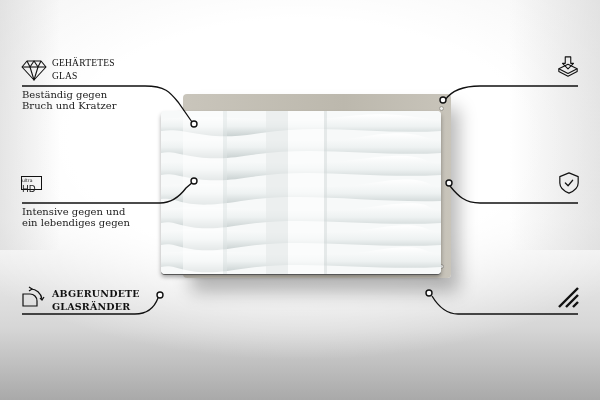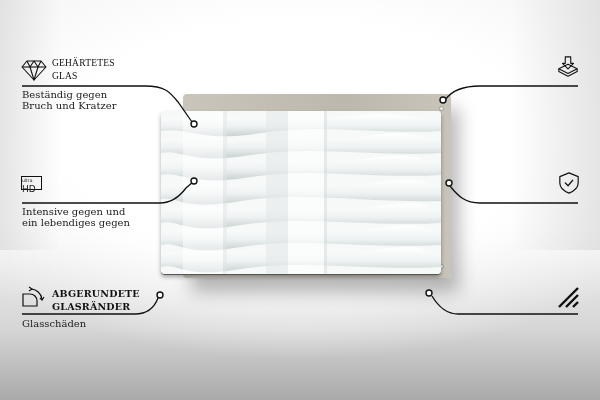--- a/index.html
+++ b/index.html
@@ -155,21 +155,20 @@
       <path d="M11 3 C16 3,21 7,22 13"></path>
       <path d="M9 1 L12 3 L9 5"></path>
       <path d="M20 12 L22 14 L24 11"></path>
     </g>
   </svg>
   <div class="title" style="left:52px; top:287px;font-weight:bold;">
     <div>ABGERUNDETE</div>
     <div>GLASRÄNDER</div>
   </div>
   <div class="desc" style="left:22px; top:318px;">
-    <div>Glasschäden</div>
   </div>
 </div>
 
 <div class="callout right">
   <svg class="icon" style="left:555px; top:56px;" viewBox="0 0 26 24">
     <g fill="none" stroke="#111" stroke-width="1.2" stroke-linejoin="round">
       <path d="M10 1 L16 1 L16 8 L19 8 L13 14 L7 8 L10 8 Z"></path>
       <path d="M3 14 L13 9 L23 14 L13 19 Z"></path>
       <path d="M3 14 L3 17 L13 22 L23 17 L23 14"></path>
     </g>

